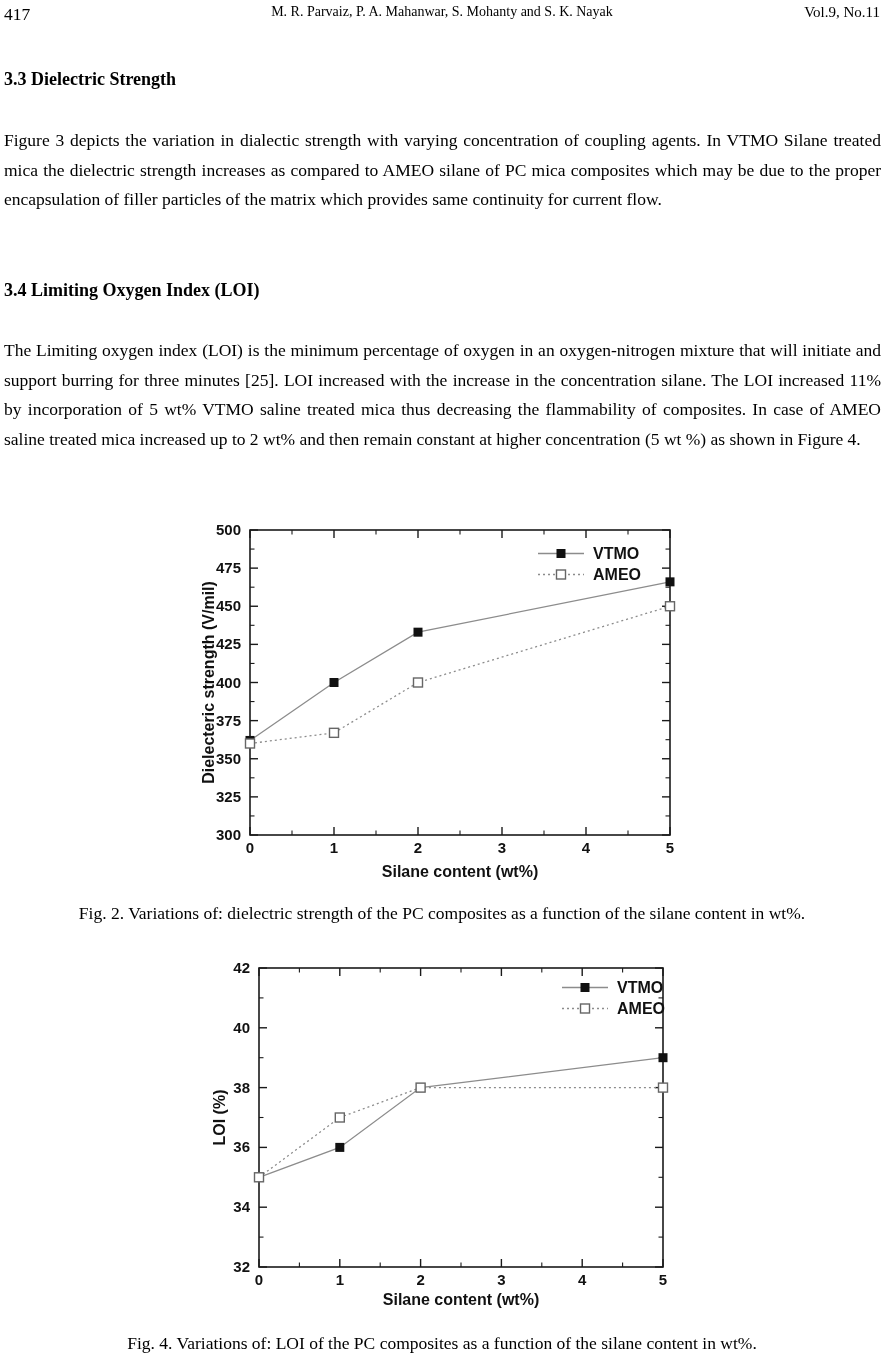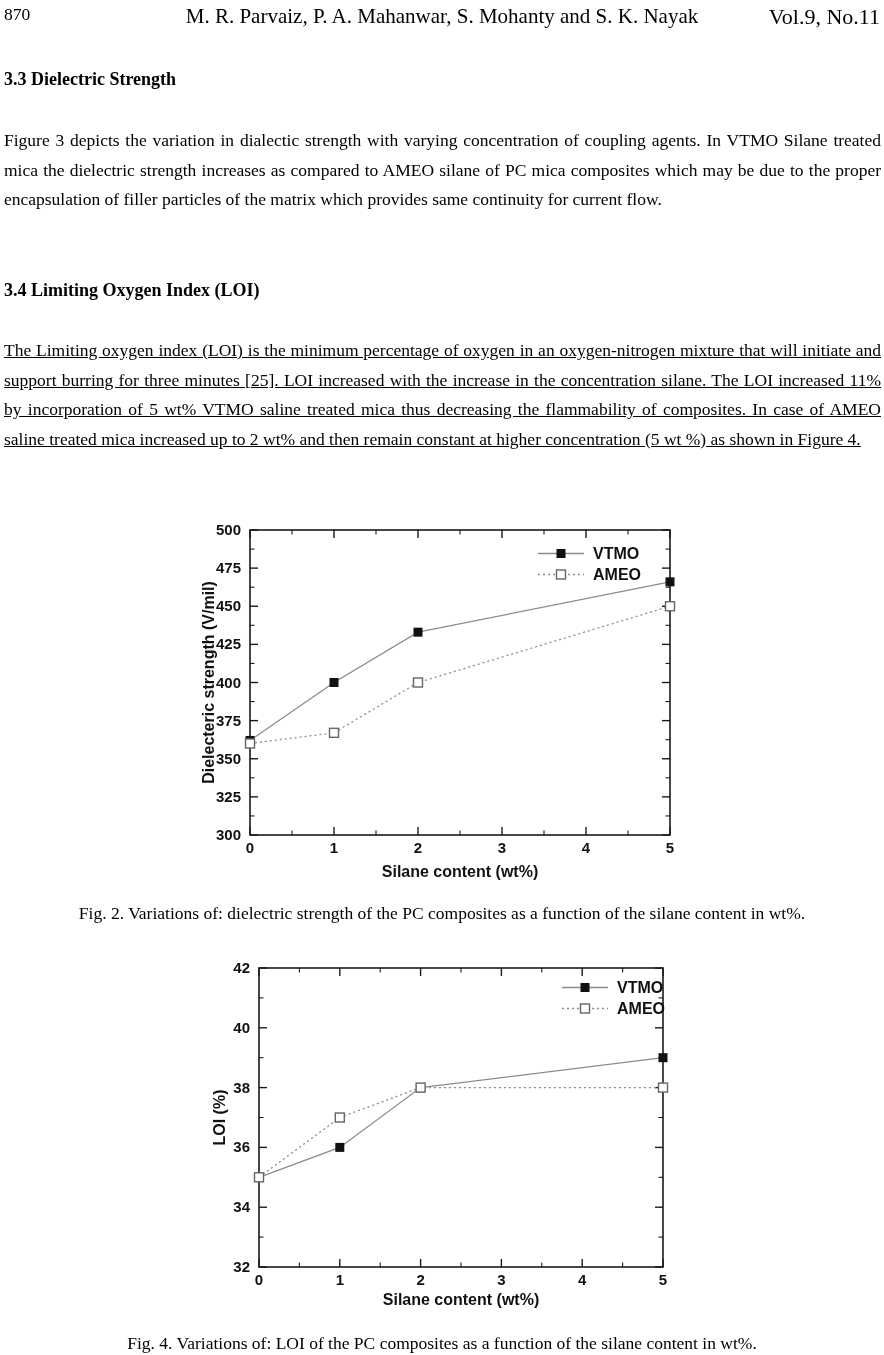--- a/index.html
+++ b/index.html
@@ -7,53 +7,53 @@
     position:relative;
     width:884px;height:1355px;
     background:#ffffff;
     overflow:hidden;
     font-family:"Liberation Serif", serif;
     color:#000;
   }
   .abs{position:absolute;}
   
   .hdr-pg{left:4px;top:4px;font-size:17.5px;}
-  .hdr-authors{left:0;right:0;top:4px;text-align:center;font-size:21px;}
-  .hdr-vol{right:4px;top:4px;font-size:22px;}
+  .hdr-authors{left:0;right:0;top:4px;text-align:center;font-size:14px;}
+  .hdr-vol{right:4px;top:4px;font-size:15px;}
   
   .h{font-size:18px;font-weight:bold;margin:0;font-family:Liberation Serif, serif;}
   .sec1{left:4px;top:69px;}
   .sec2{left:4px;top:280px;}
   .body{
     left:4px;width:877px;margin:0;
     font-size:17.5px;line-height:29.6px;
     text-align:justify;
   }
   .p1{top:126px;}
-  .p2{top:336px;text-decoration:underline;}
+  .p2{top:336px;}
   
   .chart{position:absolute;overflow:visible;}
   .c1{left:200px;top:515px;}
   .c2{left:200px;top:958px;}
   .tick{font:bold 15px "Liberation Sans", sans-serif;fill:#111;}
   .axis{font:bold 16px "Liberation Sans", sans-serif;fill:#111;}
   .legend{font:bold 16px "Liberation Sans", sans-serif;fill:#111;}
   .caption{
     left:0;width:884px;padding:0 5px;box-sizing:border-box;
     text-align:center;font-size:17.5px;line-height:30px;
   }
   .cap3{top:898px;}
   .cap4{top:1328px;}
 </style>
 </head>
 <body>
 
 <div class="page">
 
-  <span class="abs hdr-pg">870</span>
+  <span class="abs hdr-pg">417</span>
   <span class="abs hdr-authors">M. R. Parvaiz, P. A. Mahanwar, S. Mohanty and S. K. Nayak</span>
   <span class="abs hdr-vol">Vol.9, No.11</span>
 
   <h2 class="abs h sec1">3.3 Dielectric Strength</h2>
   <p class="abs body p1">Figure 3 depicts the variation in dialectic strength with varying concentration of coupling agents. In VTMO Silane treated mica the dielectric strength increases as compared to AMEO silane of PC mica composites which may be due to the proper encapsulation of filler particles of the matrix which provides same continuity for current flow.</p>
 
   <h2 class="abs h sec2">3.4 Limiting Oxygen Index (LOI)</h2>
   <p class="abs body p2">The Limiting oxygen index (LOI) is the minimum percentage of oxygen in an oxygen-nitrogen mixture that will initiate and support burring for three minutes [25]. LOI increased with the increase in the concentration silane. The LOI increased 11% by incorporation of 5 wt% VTMO saline treated mica thus decreasing the flammability of composites. In case of AMEO saline treated mica increased up to 2 wt% and then remain constant at higher concentration (5 wt %) as shown in Figure 4.</p>
 
   <svg class="chart c1" width="490" height="375">

